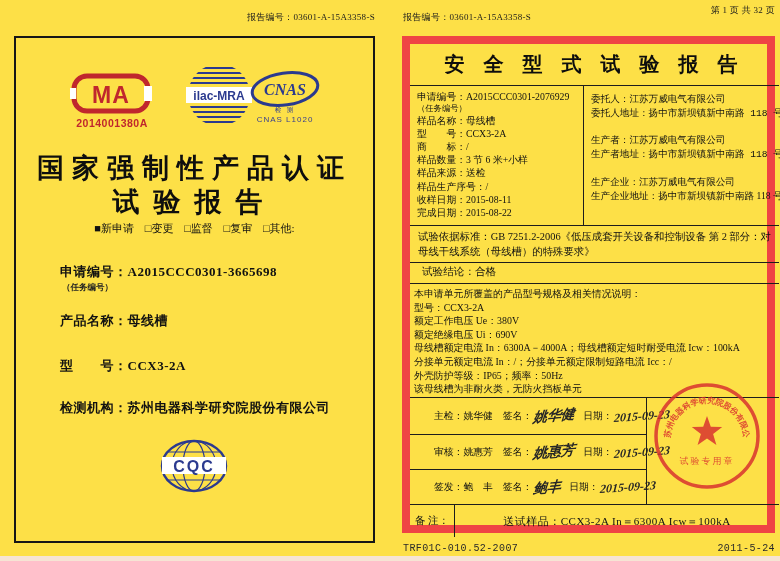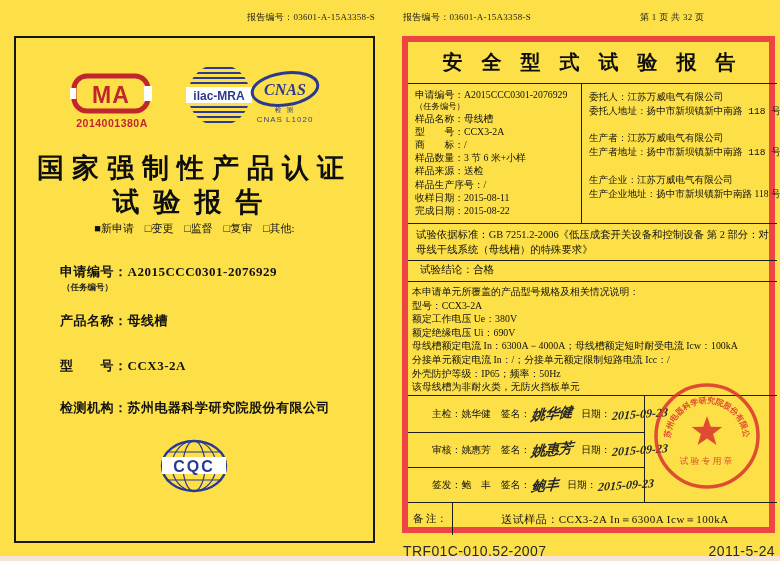--- a/index.html
+++ b/index.html
@@ -11,21 +11,21 @@
   .lp-frame{left:14px;top:36px;width:361px;height:507px;border:2px solid #161616;box-sizing:border-box;}
   .lp-title{left:18px;width:353px;text-align:center;font-weight:600;color:#0e0e0e;}
   .lp-check{left:18px;top:221px;width:353px;text-align:center;font-size:11px;color:#111;}
   .lp-check span.item{margin:0 4px;white-space:nowrap;}
   .lp-field{left:60px;font-size:13px;font-weight:600;color:#111;letter-spacing:.5px;white-space:nowrap;}
   .lp-note{left:62px;font-size:8.5px;font-weight:600;color:#222;}
   .red{color:#c0272d;}
   .cma-no{left:62px;top:117px;width:100px;text-align:center;font-family:"Liberation Sans",sans-serif;
           font-size:10.5px;font-weight:700;letter-spacing:.5px;}
   
-  .rp-table{left:402px;top:36px;width:373px;height:497px;border:6px solid #ef4444;box-sizing:border-box;}
+  .rp-table{left:402px;top:36px;width:373px;height:497px;border:8px solid #ef4444;box-sizing:border-box;}
   .row{position:absolute;left:0;width:369px;box-sizing:border-box;border-top:1.5px solid #1d1d1d;}
   .rp-title{top:0;height:41px;border-top:none;text-align:center;line-height:41px;
             font-size:20px;font-weight:600;letter-spacing:7px;color:#0d0d0d;white-space:nowrap;}
   .rp-info{top:41px;height:140px;}
   .rp-info-left{position:absolute;left:0;top:0;width:174px;height:100%;box-sizing:border-box;
                 border-right:1.5px solid #1d1d1d;padding:4px 7px;}
   .rp-info-left div{font-size:9.8px;line-height:13.1px;white-space:nowrap;color:#111;}
   .rp-info-left div.note{font-size:8.3px;line-height:11px;}
   .rp-info-right{position:absolute;left:175px;top:0;width:194px;height:100%;box-sizing:border-box;padding:7px 6px;}
   .rp-info-right div{font-size:9.6px;line-height:14px;white-space:nowrap;color:#111;}
@@ -44,21 +44,21 @@
         transform:rotate(-5deg) skewX(-10deg);font-size:14px;}
   .hand-date{display:inline-block;font-style:italic;font-weight:600;color:#262626;
         transform:rotate(-4deg) skewX(-8deg);font-size:12px;}
   .stamp-cell{position:absolute;left:236px;top:0;width:133px;height:100%;border-left:1.5px solid #1d1d1d;}
   .rp-remark{top:460px;height:33px;}
   .remark-label{position:absolute;left:0;top:0;width:45px;height:100%;box-sizing:border-box;
                 border-right:1.5px solid #1d1d1d;display:flex;align-items:center;justify-content:center;
                 font-size:10.5px;color:#111;}
   .remark-value{position:absolute;left:46px;top:0;width:322px;height:100%;display:flex;align-items:center;
                 justify-content:center;font-size:11px;letter-spacing:.5px;color:#111;white-space:nowrap;text-align:right;}
-  .footer{font-size:14px;font-family:Liberation Sans, sans-serif;color:#2a2a2a;letter-spacing:.4px;}
+  .footer{font-size:10px;font-family:Liberation Mono, monospace;color:#2a2a2a;letter-spacing:.4px;}
   .bottom-strip{left:0;top:556px;width:780px;height:5px;background:#f6e4d4;}
   .stamp-svg{left:650px;top:380px;opacity:.84;}
 </style>
 </head>
 <body>
 
 <div class="canvas">
 
   <div class="abs small" style="left:14px;top:11px;width:361px;text-align:right;">报告编号：03601-A-15A3358-S</div>
 
@@ -104,21 +104,21 @@
 
   <div class="abs lp-check">
     <span class="item"><span>■</span><span>新申请</span></span>
     <span class="item"><span>□</span><span>变更</span></span>
     <span class="item"><span>□</span><span>监督</span></span>
     <span class="item"><span>□</span><span>复审</span></span>
     <span class="item"><span>□</span><span>其他:</span></span>
   </div>
 
   <div class="abs lp-field" style="top:263px;">
-    <span>申请编号：</span><span>A2015CCC0301-2076929</span>
+    <span>申请编号：</span><span>A2015CCC0301-3665698</span>
   </div>
   <div class="abs lp-note" style="top:282px;">（任务编号）</div>
   <div class="abs lp-field" style="top:312px;">
     <span>产品名称：</span><span>母线槽</span>
   </div>
   <div class="abs lp-field" style="top:357px;">
     <span>型　　号：</span><span>CCX3-2A</span>
   </div>
   <div class="abs lp-field" style="top:399px;">
     <span>检测机构：</span><span>苏州电器科学研究院股份有限公司</span>
@@ -135,21 +135,21 @@
       <ellipse cx="35" cy="28" rx="11" ry="25"></ellipse>
       <ellipse cx="35" cy="28" rx="22" ry="25"></ellipse>
       <line x1="3" y1="14" x2="67" y2="14"></line>
       <line x1="3" y1="42" x2="67" y2="42"></line>
     </g>
     <rect x="3" y="19" width="64" height="17" fill="#ffffff"></rect>
     <text x="35" y="33.5" text-anchor="middle" font-family="Liberation Sans, sans-serif" font-size="16" font-weight="bold" fill="#2b3a8f" letter-spacing="2">CQC</text>
   </svg>
 
   <div class="abs small" style="left:403px;top:11px;">报告编号：03601-A-15A3358-S</div>
-  <div class="abs small" style="left:640px;top:11px;width:135px;">第 1 页 共 32 页</div>
+  <div class="abs small" style="left:640px;top:4px;width:135px;text-align:right;">第 1 页 共 32 页</div>
 
   <div class="abs rp-table">
 
     <div class="row rp-title">安 全 型 式 试 验 报 告</div>
 
     <div class="row rp-info">
       <div class="rp-info-left">
         <div>申请编号：A2015CCC0301-2076929</div>
         <div class="note">（任务编号）</div>
         <div>样品名称：母线槽</div>

